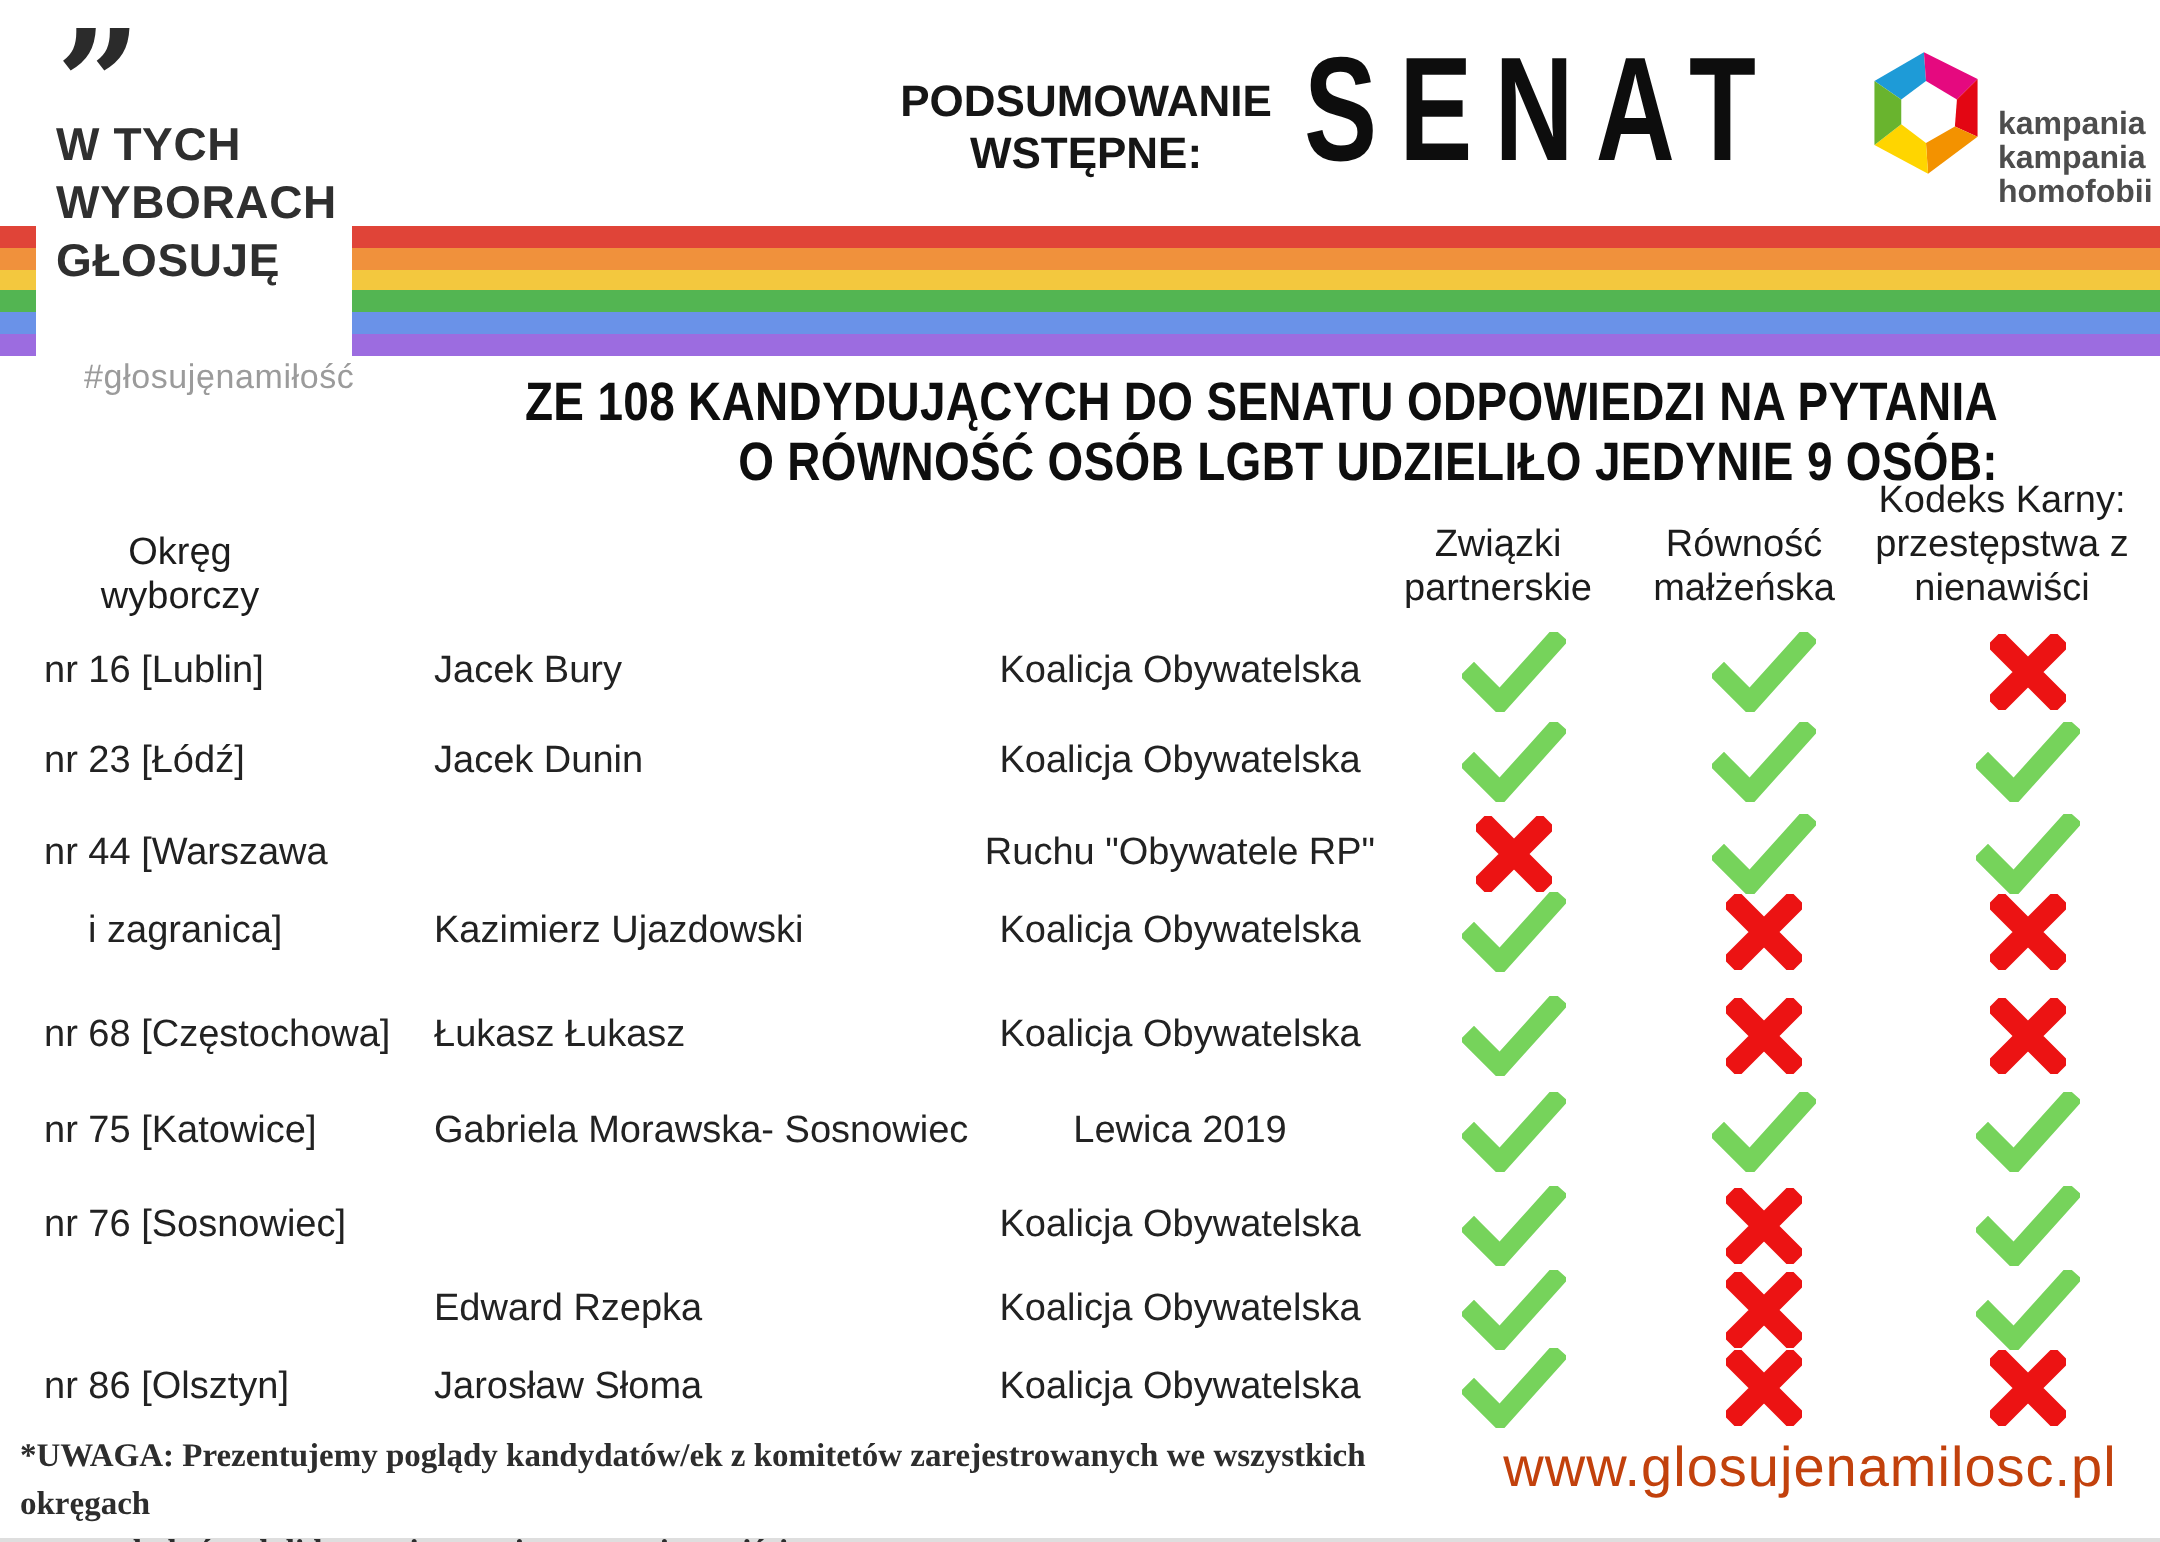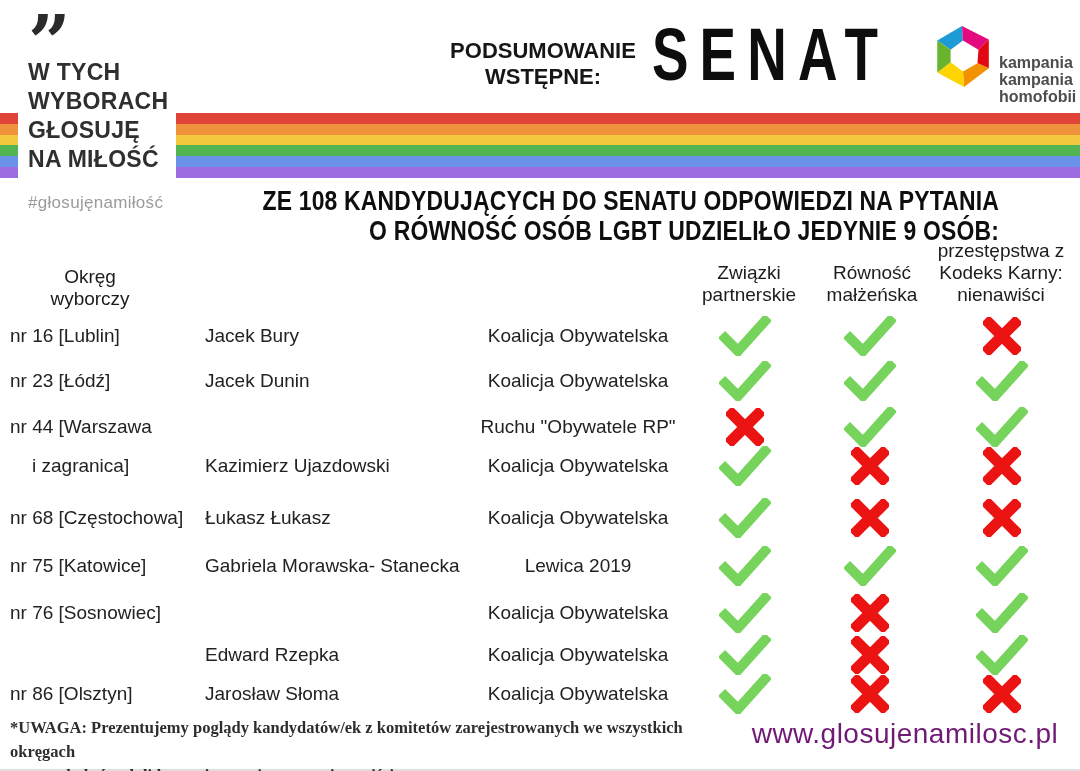--- a/index.html
+++ b/index.html
@@ -13,22 +13,22 @@
              display:flex; flex-direction:column; z-index:1; }
   .rainbow .stripe { flex:1; }
 
   
   .brand { position:absolute; left:18px; top:6px; width:158px; height:172px;
            background:#ffffff; z-index:2; padding-left:10px; box-sizing:border-box; }
   .quote { font-family:"DejaVu Serif", serif; font-weight:700; font-size:74px;
            line-height:74px; height:52px; color:#2b2b2b; overflow:hidden; }
   .brand-line { font-size:23px; font-weight:700; color:#2f2f2f; line-height:29px;
                 letter-spacing:0.3px; white-space:nowrap; }
-  .hashtag { position:absolute; left:28px; top:179px; font-size:17px; color:#9b9b9b;
-             z-index:2; letter-spacing:0.3px;margin-top:14px; }
+  .hashtag { position:absolute; left:42px; top:179px; font-size:17px; color:#9b9b9b;
+             z-index:2; letter-spacing:0.3px; }
 
   
   .pretitle { position:absolute; left:438px; top:38px; width:210px; text-align:center;
               font-weight:700; font-size:22px; line-height:26px; color:#161616; }
   .senat { position:absolute; left:652px; top:12px; font-size:74px; font-weight:700;
            letter-spacing:15px; color:#0d0d0d; transform:scaleX(0.74);
            transform-origin:left center; white-space:nowrap; line-height:86px; }
 
   
   .logo { position:absolute; left:932px; top:24px; z-index:2; }
@@ -46,40 +46,40 @@
   
   .col-header { position:absolute; text-align:center; font-size:19px; line-height:22px;
                 color:#1c1c1c; z-index:2; }
   .col-header span { display:block; }
   .h-okreg { left:10px;  top:266px; width:160px; }
   .h-q1    { left:688px; top:262px; width:122px; }
   .h-q2    { left:813px; top:262px; width:118px; }
   .h-q3    { left:922px; top:240px; width:158px; }
 
   
-  .trow { position:absolute; left:0; width:895px; height:40px; z-index:2; }
+  .trow { position:absolute; left:12px; width:895px; height:40px; z-index:2; }
   .cell { position:absolute; top:0; height:40px; display:flex; align-items:center;
           font-size:19px; color:#222; }
   .district { left:10px;  width:188px; }
   .district.indent { padding-left:22px; }
   .name     { left:205px; width:272px; }
   .party    { left:478px; width:200px; justify-content:center; text-align:center; }
   .mark     { justify-content:center; }
   .m1 { left:705px; width:80px; }
   .m2 { left:830px; width:80px; }
   .m3 { left:962px; width:80px; }
   .mark svg { display:block; }
 
   
   .note { position:absolute; left:10px; top:716px; width:730px;
           font-family:"Liberation Serif", serif; font-weight:700; font-size:16.5px;
           line-height:24px; color:#2d2d2d; z-index:2; }
   .note span { display:block; }
   .website { position:absolute; left:740px; top:718px; width:330px; text-align:center;
-             font-size:28px; color:#701a75; letter-spacing:0.5px; z-index:2; }
+             font-size:28px; color:#c2410c; letter-spacing:0.5px; z-index:2; }
   .bottom-line { position:absolute; left:0; bottom:0; width:100%; height:2px;
                  background:#dedede; }
 </style>
 </head>
 <body>
 
 <div class="page">
 
   <div class="rainbow">
       <div class="stripe" style="background: rgb(224, 68, 56);"></div>
@@ -88,21 +88,20 @@
       <div class="stripe" style="background: rgb(83, 181, 82);"></div>
       <div class="stripe" style="background: rgb(106, 146, 232);"></div>
       <div class="stripe" style="background: rgb(156, 108, 224);"></div>
     </div>
 
   <div class="brand">
     <div class="quote">”</div>
     <div class="brand-line">W TYCH</div>
     <div class="brand-line">WYBORACH</div>
     <div class="brand-line">GŁOSUJĘ</div>
-    <div class="brand-line">NA MIŁOŚĆ</div>
   </div>
   <div class="hashtag">#głosujęnamiłość</div>
 
   <div class="pretitle">
     <span>PODSUMOWANIE</span><br>
     <span>WSTĘPNE:</span>
   </div>
   <div class="senat">SENAT</div>
 
   <div class="logo">
@@ -132,22 +131,22 @@
   </div>
   <div class="col-header h-q1">
     <span>Związki</span>
     <span>partnerskie</span>
   </div>
   <div class="col-header h-q2">
     <span>Równość</span>
     <span>małżeńska</span>
   </div>
   <div class="col-header h-q3">
+    <span>Kodeks Karny:</span>
     <span>przestępstwa z</span>
-    <span>Kodeks Karny:</span>
     <span>nienawiści</span>
   </div>
 
   <div class="trow" style="top:316px">
     <div class="cell district">nr 16 [Lublin]</div>
     <div class="cell name">Jacek Bury</div>
     <div class="cell party">Koalicja Obywatelska</div>
     <div class="cell mark m1">
         <svg width="52" height="40" viewBox="0 0 52 40">
           <path d="M6 22 L19 35 L46 5" fill="none" stroke="#76d35b" stroke-width="10" stroke-linecap="square"></path>
@@ -243,21 +242,21 @@
       </div>
     <div class="cell mark m3">
         <svg width="38" height="38" viewBox="0 0 38 38">
           <path d="M6 6 L32 32 M32 6 L6 32" fill="none" stroke="#ec1313" stroke-width="11" stroke-linecap="square"></path>
         </svg>
       </div>
   </div>
 
   <div class="trow" style="top:546px">
     <div class="cell district">nr 75 [Katowice]</div>
-    <div class="cell name">Gabriela Morawska- Stanecka</div>
+    <div class="cell name">Gabriela Morawska- Sosnowiec</div>
     <div class="cell party">Lewica 2019</div>
     <div class="cell mark m1">
         <svg width="52" height="40" viewBox="0 0 52 40">
           <path d="M6 22 L19 35 L46 5" fill="none" stroke="#76d35b" stroke-width="10" stroke-linecap="square"></path>
         </svg>
       </div>
     <div class="cell mark m2">
         <svg width="52" height="40" viewBox="0 0 52 40">
           <path d="M6 22 L19 35 L46 5" fill="none" stroke="#76d35b" stroke-width="10" stroke-linecap="square"></path>
         </svg>

